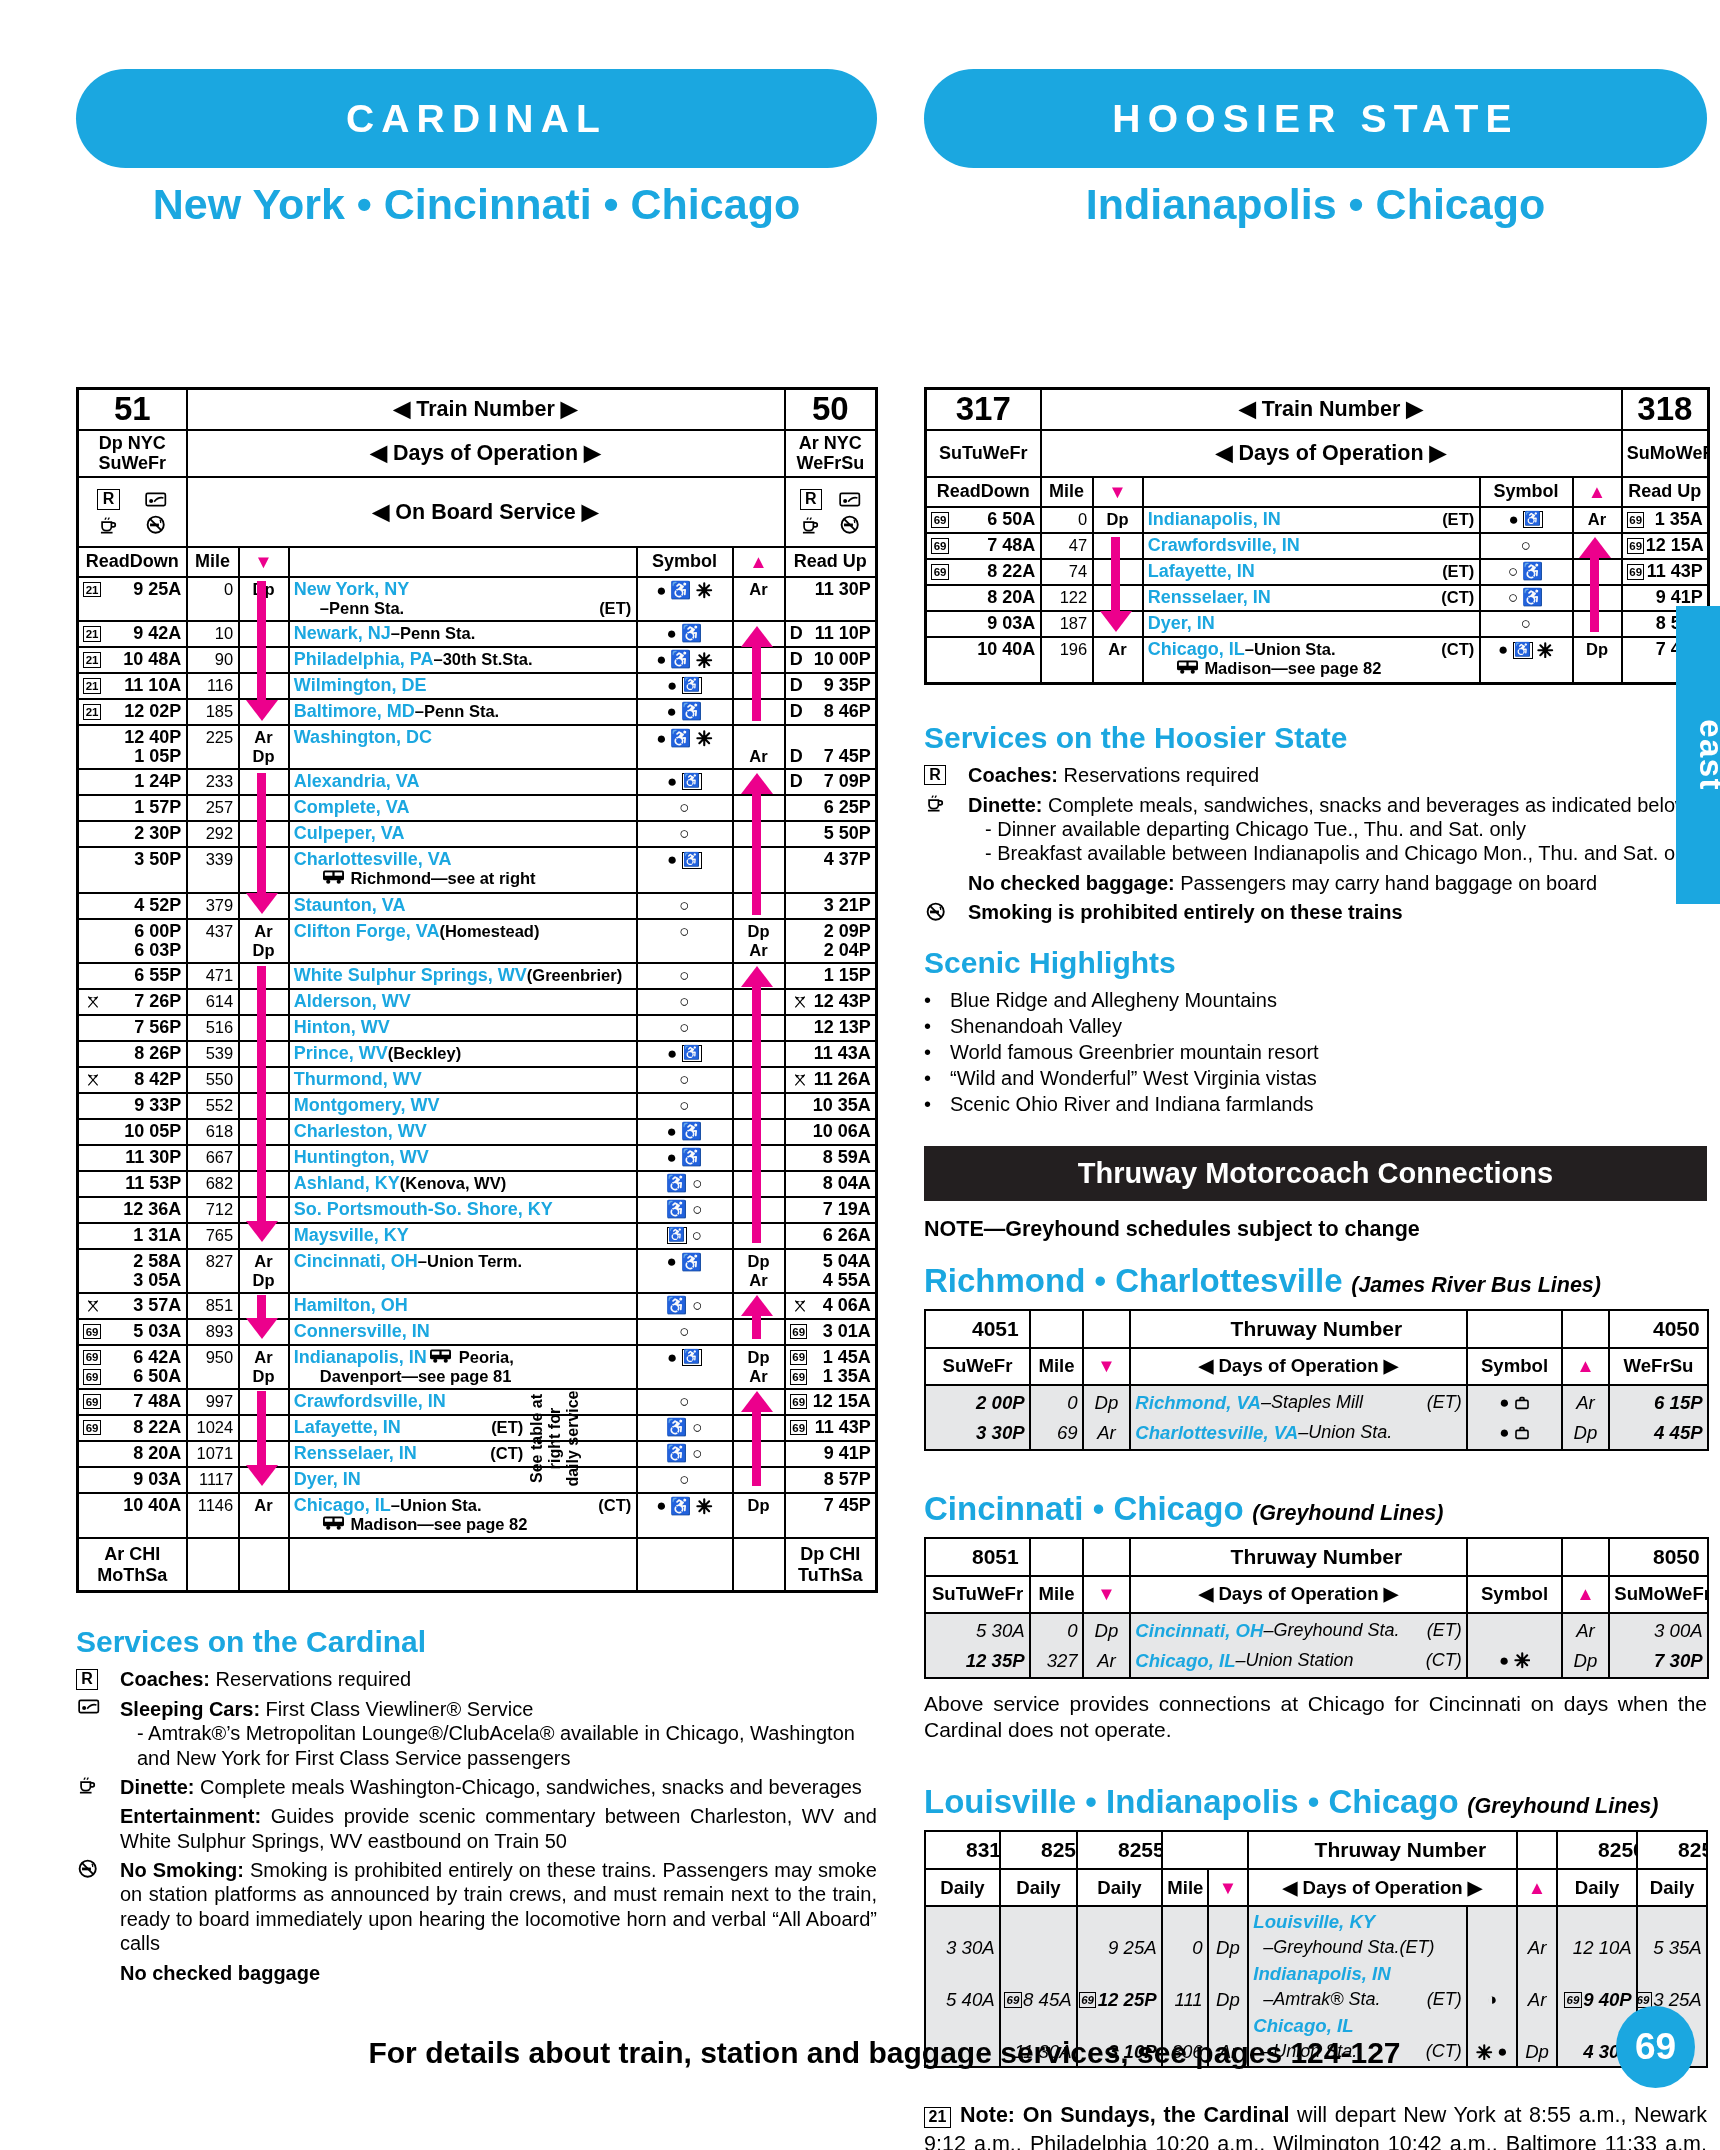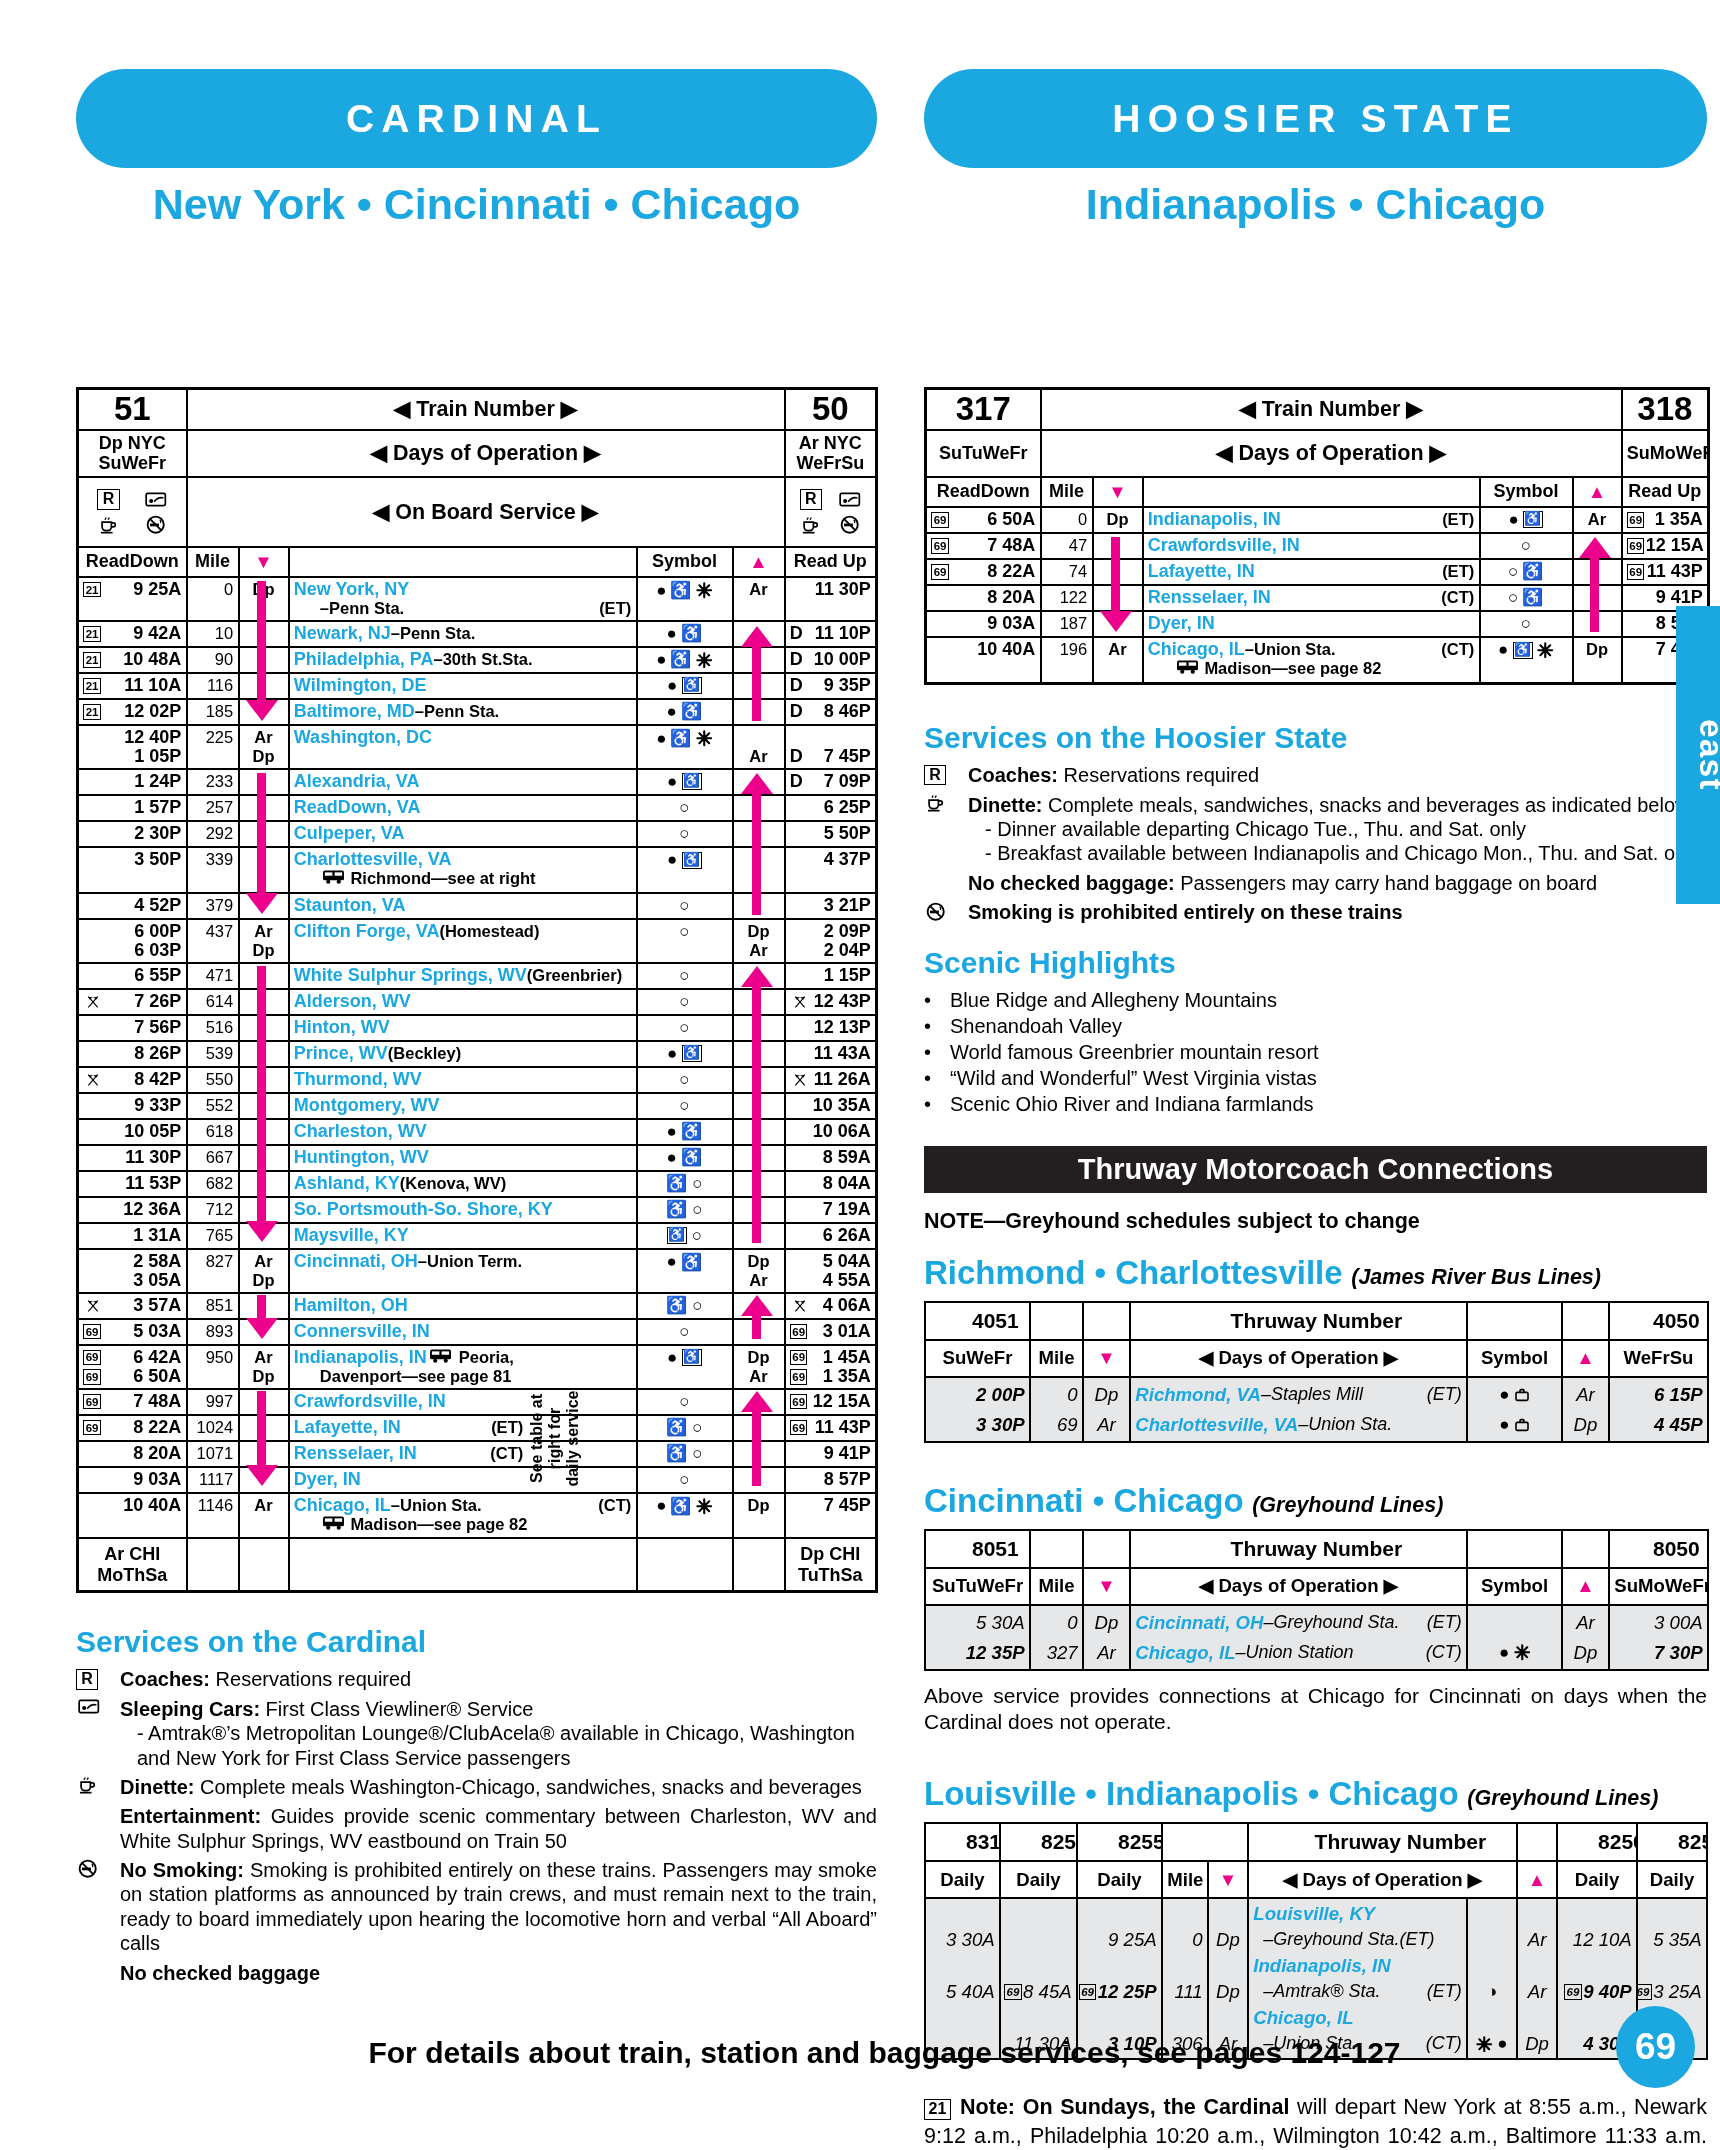--- a/index.html
+++ b/index.html
@@ -55,21 +55,21 @@
   .svc h2{color:#1ba7e0;font-size:30px;font-weight:bold;margin:0 0 8.6px;}
   .svc-item{display:flex;margin:5px 0;}
   .svc-ic{width:44px;flex:none;padding-top:1.4px;}
   .svc-tx{font-size:20px;line-height:1.22;text-align:justify;}
   .svc-tx .b{font-weight:bold;}
   .svc-sub{padding-left:17px;text-align:left;}
   .scenic{margin-top:21.5px;}
   .scenic .bl{display:flex;font-size:20px;line-height:1.3;}
   .bull{width:26px;flex:none;}
   
-  .twban{margin-top:29px;height:47px;background:#231f20;color:#fff;display:flex;align-items:center;justify-content:center;
+  .twban{margin-top:29px;height:55px;background:#231f20;color:#fff;display:flex;align-items:center;justify-content:center;
          font-size:29px;font-weight:bold;}
   .twnote{margin-top:16px;font-size:21.5px;font-weight:bold;}
   .twhead{margin-top:20px;font-size:33px;font-weight:bold;color:#1ba7e0;white-space:nowrap;}
   .twhead .op{color:#000;font-size:21.5px;font-style:italic;font-weight:bold;margin-left:8.6px;}
   .tw{border-collapse:collapse;table-layout:fixed;border:2.9px solid #000;margin-top:8.6px;background:#fff;}
   .tw th,.tw td{border:2.2px solid #000;padding:1.4px 4.3px;overflow:hidden;}
   .twr1 td{height:33px;font-size:21px;font-weight:bold;text-align:center;padding-left:40px;}
   .twr2 th{height:33px;font-size:18.6px;font-weight:bold;text-align:center;}
   .twband td{background:#e6e7e8;font-style:italic;vertical-align:middle;}
   .lline{display:flex;align-items:center;white-space:nowrap;height:30px;}
@@ -383,21 +383,21 @@
               <td class="rd">
                 <div class="tline">
                   <span class="fill"></span>
                   <span class="tval">1 57P</span>
                 </div>
               </td>
               <td class="milec">257</td>
               <td class="adc"></td>
               <td class="st">
                 <div class="stl">
-                  <span class="stn">ReadDown, VA</span>
+                  <span class="stn">Complete, VA</span>
                 </div>
               </td>
               <td class="symc"><span class="sg">○</span></td>
               <td class="adc"></td>
               <td class="ru">
                 <div class="tline">
                   <span class="fill"></span>
                   <span class="tval">6 25P</span>
                 </div>
               </td>

